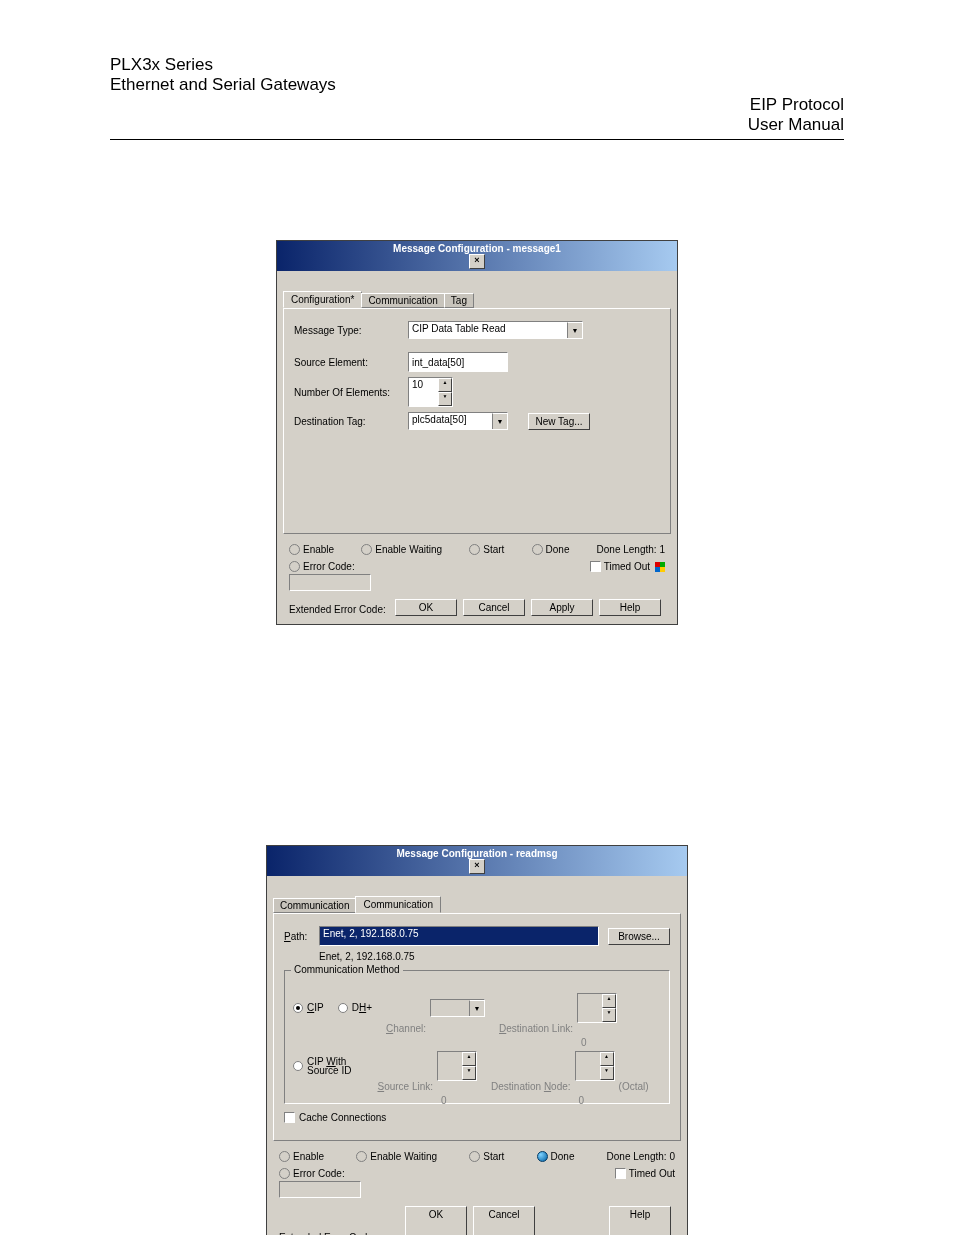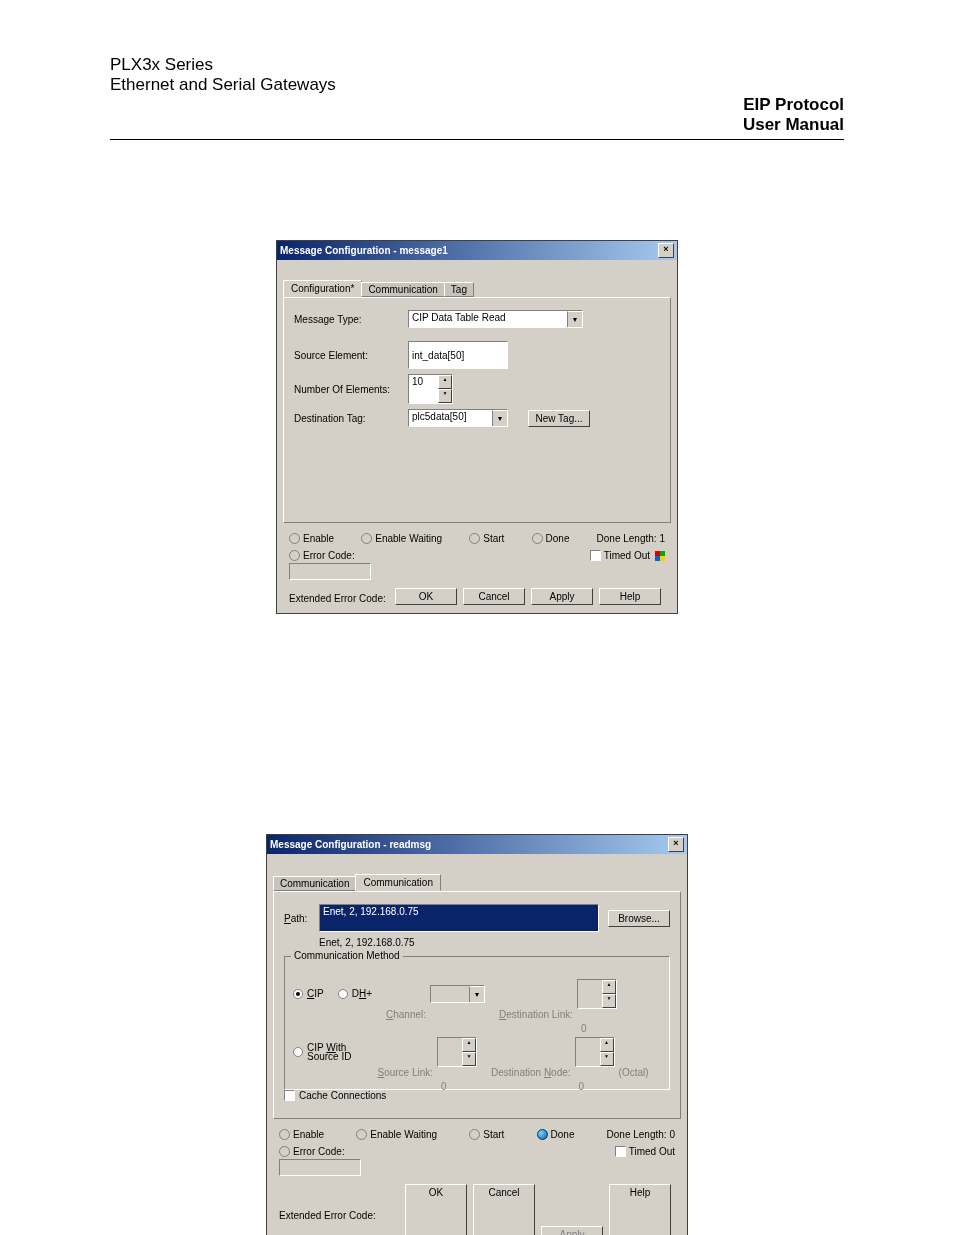--- a/index.html
+++ b/index.html
@@ -16,21 +16,21 @@
   .header {
     display: flex;
     justify-content: space-between;
     border-bottom: 1.5px solid #000;
     padding-bottom: 4px;
     font-size: 17px;
     font-family: Arial, sans-serif;
     flex-direction: column;
   }
   .header .left { text-align: left; }
-  .header .right { text-align: right; font-weight: bold; }
+  .header .right { text-align: right; }
   .dialog-area {
     display: flex;
     flex-direction: column;
     align-items: center;
     padding-top: 100px;
   }
   .dialog {
     width: 400px;
     background: #d4d0c8;
     border: 1px solid #404040;
@@ -41,20 +41,21 @@
   }
   .titlebar {
     background: linear-gradient(to right, #0a246a, #a6caf0);
     color: #fff;
     font-weight: bold;
     font-size: 10px;
     padding: 2px 3px;
     display: flex;
     justify-content: space-between;
     align-items: center;
+    flex-direction: column;
   }
   .titlebar .close {
     width: 14px;
     height: 13px;
     background: #d4d0c8;
     border: 1px solid;
     border-color: #fff #404040 #404040 #fff;
     color: #000;
     font-weight: bold;
     font-size: 9px;
@@ -93,21 +94,21 @@
     display: flex;
     align-items: center;
     margin-bottom: 5px;
   }
   .row .lbl {
     width: 114px;
     font-size: 10px;
   }
   .row .lbl-short { width: 35px; font-size: 10px; }
   .win-input {
-    height: 28px;
+    height: 20px;
     border: 1px solid;
     border-color: #808080 #fff #fff #808080;
     background: #fff;
     font-size: 10px;
     padding: 0 3px;
     box-sizing: border-box;
   }
   .win-input.hl { background: #0a246a; color: #fff; }
   .win-combo {
     display: flex;
@@ -420,21 +421,21 @@
               <div class="text disabled-text">0</div>
               <div class="btns">
                   <div>▲</div>
                   <div>▼</div>
                 </div>
             </div>
             <span class="disabled-text">(Octal)</span>
           </div>
         </div>
 
-        <div class="row" style="margin-top:0;">
+        <div class="row" style="margin-top:8px;">
           <span class="checkbox"></span>
           <span style="margin-left:4px;">Cache Connections</span>
         </div>
       </div>
 
       <div class="status-row">
         <div class="led-item">
             <div class="led"></div>
             <span>Enable</span>
           </div>

